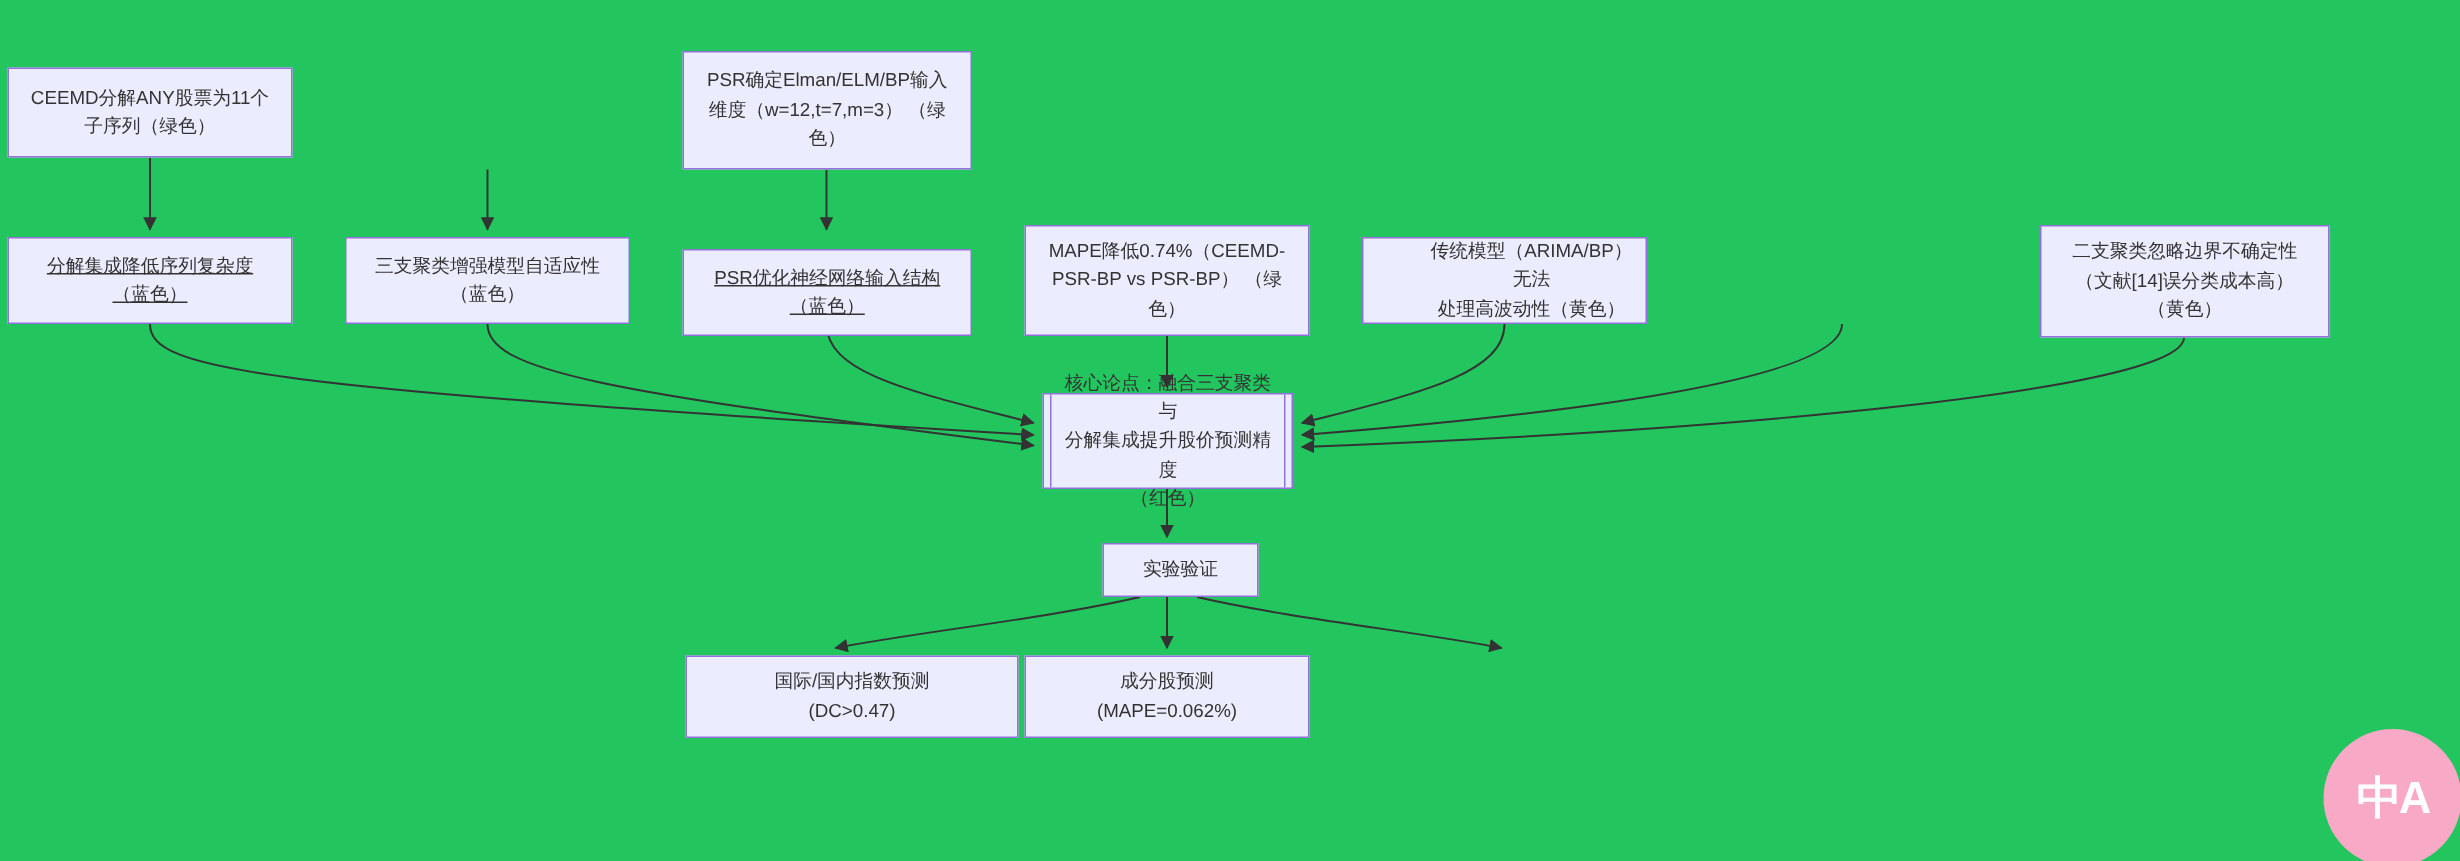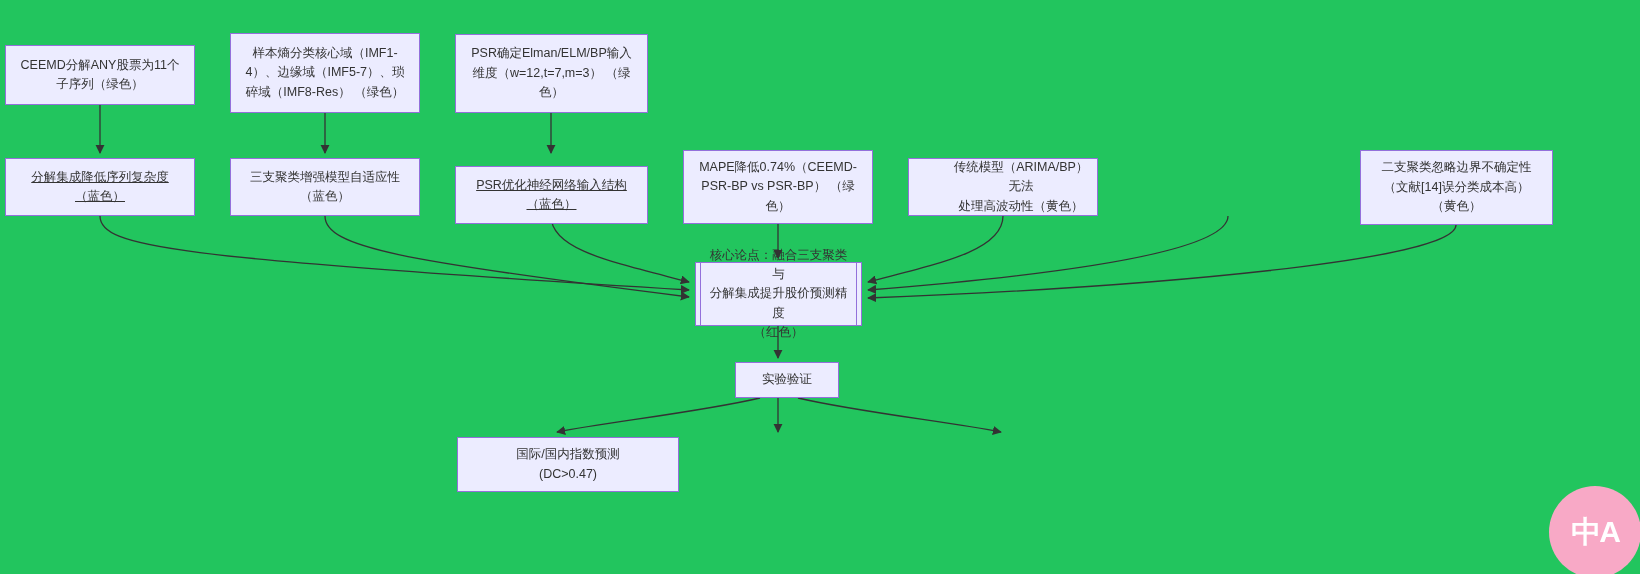--- a/index.html
+++ b/index.html
@@ -91,23 +91,20 @@
     <path class="edge" d="M1228,216 C1228,252 1058,275 868,290" marker-end="url(#arrow)"></path>
     <path class="edge" d="M1456,225 C1456,260 1155,287 868,298" marker-end="url(#arrow)"></path>
     <path class="edge" d="M778,326 L778,358" marker-end="url(#arrow)"></path>
     <path class="edge" d="M760,398 C700,412 608,422 557,432" marker-end="url(#arrow)"></path>
     <path class="edge" d="M778,398 L778,432" marker-end="url(#arrow)"></path>
     <path class="edge" d="M798,398 C858,412 950,422 1001,432" marker-end="url(#arrow)"></path>
   </svg>
 
   <div class="node" id="n-ceemd">CEEMD分解ANY股票为11个
 子序列（绿色）</div>
-  <div class="node" id="n-entropy">样本熵分类核心域（IMF1-
-4）、边缘域（IMF5-7）、琐
-碎域（IMF8-Res） （绿色）</div>
   <div class="node" id="n-psrdim">PSR确定Elman/ELM/BP输入
 维度（w=12,t=7,m=3） （绿
 色）</div>
   <div class="node" id="n-decomp">分解集成降低序列复杂度
 （蓝色）</div>
   <div class="node" id="n-threeway">三支聚类增强模型自适应性
 （蓝色）</div>
   <div class="node" id="n-psropt">PSR优化神经网络输入结构
 （蓝色）</div>
   <div class="node" id="n-mape">MAPE降低0.74%（CEEMD-
@@ -117,15 +114,17 @@
 处理高波动性（黄色）</div>
   <div class="node" id="n-twoway">二支聚类忽略边界不确定性
 （文献[14]误分类成本高）
 （黄色）</div>
   <div class="node subroutine" id="n-core">核心论点：融合三支聚类与
 分解集成提升股价预测精度
 （红色）</div>
   <div class="node" id="n-exp">实验验证</div>
   <div class="node" id="n-b1">国际/国内指数预测
 (DC&gt;0.47)</div>
+  <div class="node" id="n-b2">成分股预测
+(MAPE=0.062%)</div>
 
   <div class="translate-badge">中A</div>
 </div>
 
 </body></html>

